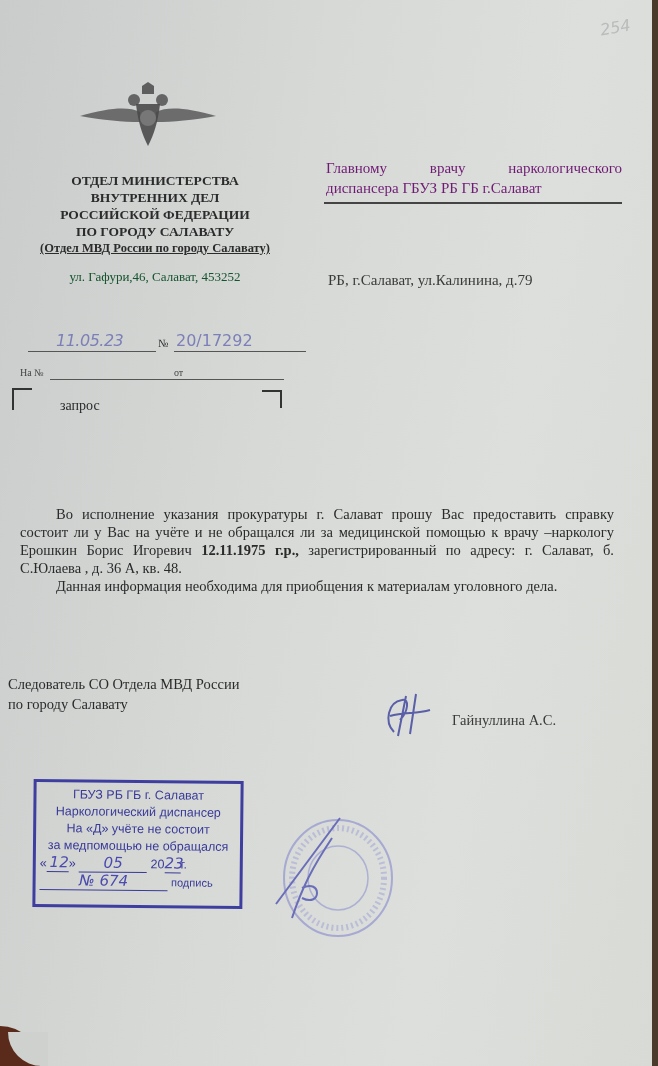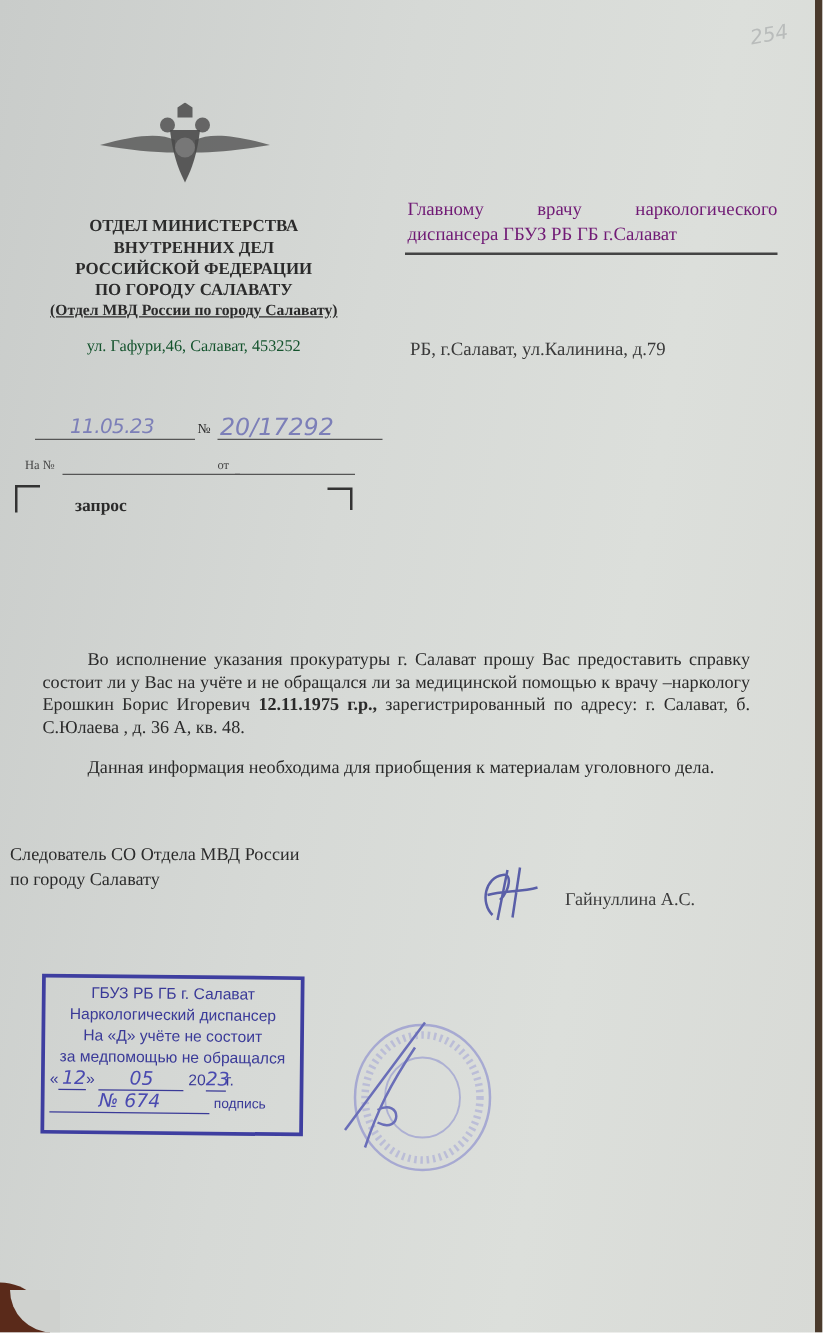--- a/index.html
+++ b/index.html
@@ -21,42 +21,42 @@
 
     .left-head { position: absolute; left: 0; top: 160px; width: 310px; text-align: center; }
     .mvd-region { font-weight: bold; font-size: 13.5px; margin-left: 22px; }
     .dept { font-weight: bold; font-size: 13.5px; line-height: 17px; margin-top: 12px; }
     .dept-short { font-weight: bold; font-size: 12.5px; line-height: 17px; text-decoration: underline; }
     .addr { font-size: 13px; margin-top: 12px; color: #14532d; }
 
     .regline { position: absolute; left: 28px; top: 335px; width: 250px; height: 22px; font-size: 12px; }
     .regline .date { position: absolute; left: 28px; top: -4px; font-family: "DejaVu Sans", sans-serif; font-style: italic; color: #7c7fb8; font-size: 16px; letter-spacing: -0.5px; }
     .regline .numsign { position: absolute; left: 130px; top: 2px; font-size: 11px; }
-    .regline .num { position: absolute; left: 148px; top: -4px; font-family: "DejaVu Sans", sans-serif; font-style: italic; color: #7c7fb8; font-size: 19px; }
+    .regline .num { position: absolute; left: 148px; top: -4px; font-family: "DejaVu Sans", sans-serif; color: #7c7fb8; font-size: 16px; }
     .regline .u1 { position: absolute; left: 0; top: 16px; width: 128px; border-bottom: 1px solid #555; }
     .regline .u2 { position: absolute; left: 146px; top: 16px; width: 132px; border-bottom: 1px solid #555; }
 
     .refline { position: absolute; left: 20px; top: 367px; width: 266px; height: 16px; font-size: 10px; color: #444; }
     .refline .lbl1 { position: absolute; left: 0; top: 0; }
     .refline .u3 { position: absolute; left: 30px; top: 12px; width: 142px; border-bottom: 1px solid #555; }
     .refline .lbl2 { position: absolute; left: 154px; top: 0; }
     .refline .u4 { position: absolute; left: 168px; top: 12px; width: 96px; border-bottom: 1px solid #555; }
 
     .bracket-l { position: absolute; left: 12px; top: 388px; width: 18px; height: 20px; border-left: 2px solid #333; border-top: 2px solid #333; }
     .bracket-r { position: absolute; left: 262px; top: 390px; width: 18px; height: 18px; border-top: 2px solid #333; }
     .bracket-r2 { position: absolute; left: 280px; top: 390px; width: 2px; height: 18px; background: #333; }
-    .subject { position: absolute; left: 60px; top: 398px; font-size: 14px; font-weight: bold; }
+    .subject { position: absolute; left: 60px; top: 398px; font-size: 14px; }
 
     .recipient { position: absolute; left: 326px; top: 158px; width: 296px; font-size: 15px; line-height: 20px; color: #701a75; text-align: justify; text-align-last: justify; }
     .recipient .l2 { text-align-last: left; }
     .recip-line { position: absolute; left: 324px; top: 202px; width: 298px; border-bottom: 2px solid #444; }
     .recip-addr { position: absolute; left: 328px; top: 272px; font-size: 15px; color: #3a3a3a; }
 
     .body-text { position: absolute; left: 20px; top: 505px; width: 594px; font-size: 14.5px; line-height: 18px; color: #2a2a2a; text-align: justify; }
-    .body-text p { margin: 14px; text-indent: 36px; }
+    .body-text p { margin: 0; text-indent: 36px; }
     .body-text b { font-weight: bold; }
 
     .sign-left { position: absolute; left: 8px; top: 674px; font-size: 14.5px; line-height: 20px; }
     .sign-name { position: absolute; left: 452px; top: 712px; font-size: 14.5px; color: #3a3a3a; }
     .signature { position: absolute; left: 380px; top: 692px; width: 60px; height: 46px; }
 
     .stamp { position: absolute; left: 33px; top: 780px; width: 210px; height: 128px; border: 3px solid #3e3ea0; padding: 4px 4px; box-sizing: border-box; font-family: "Liberation Sans", "DejaVu Sans", sans-serif; color: #3a3a98; text-align: center; font-size: 12.5px; line-height: 17px; transform: rotate(0.6deg); }
     .stamp .row { white-space: nowrap; }
     .stamp .hw { font-family: "DejaVu Sans", sans-serif; font-style: italic; color: #4a4ab0; font-size: 15px; }
     .stamp .ul { display: inline-block; border-bottom: 1px solid #3a3a98; }

